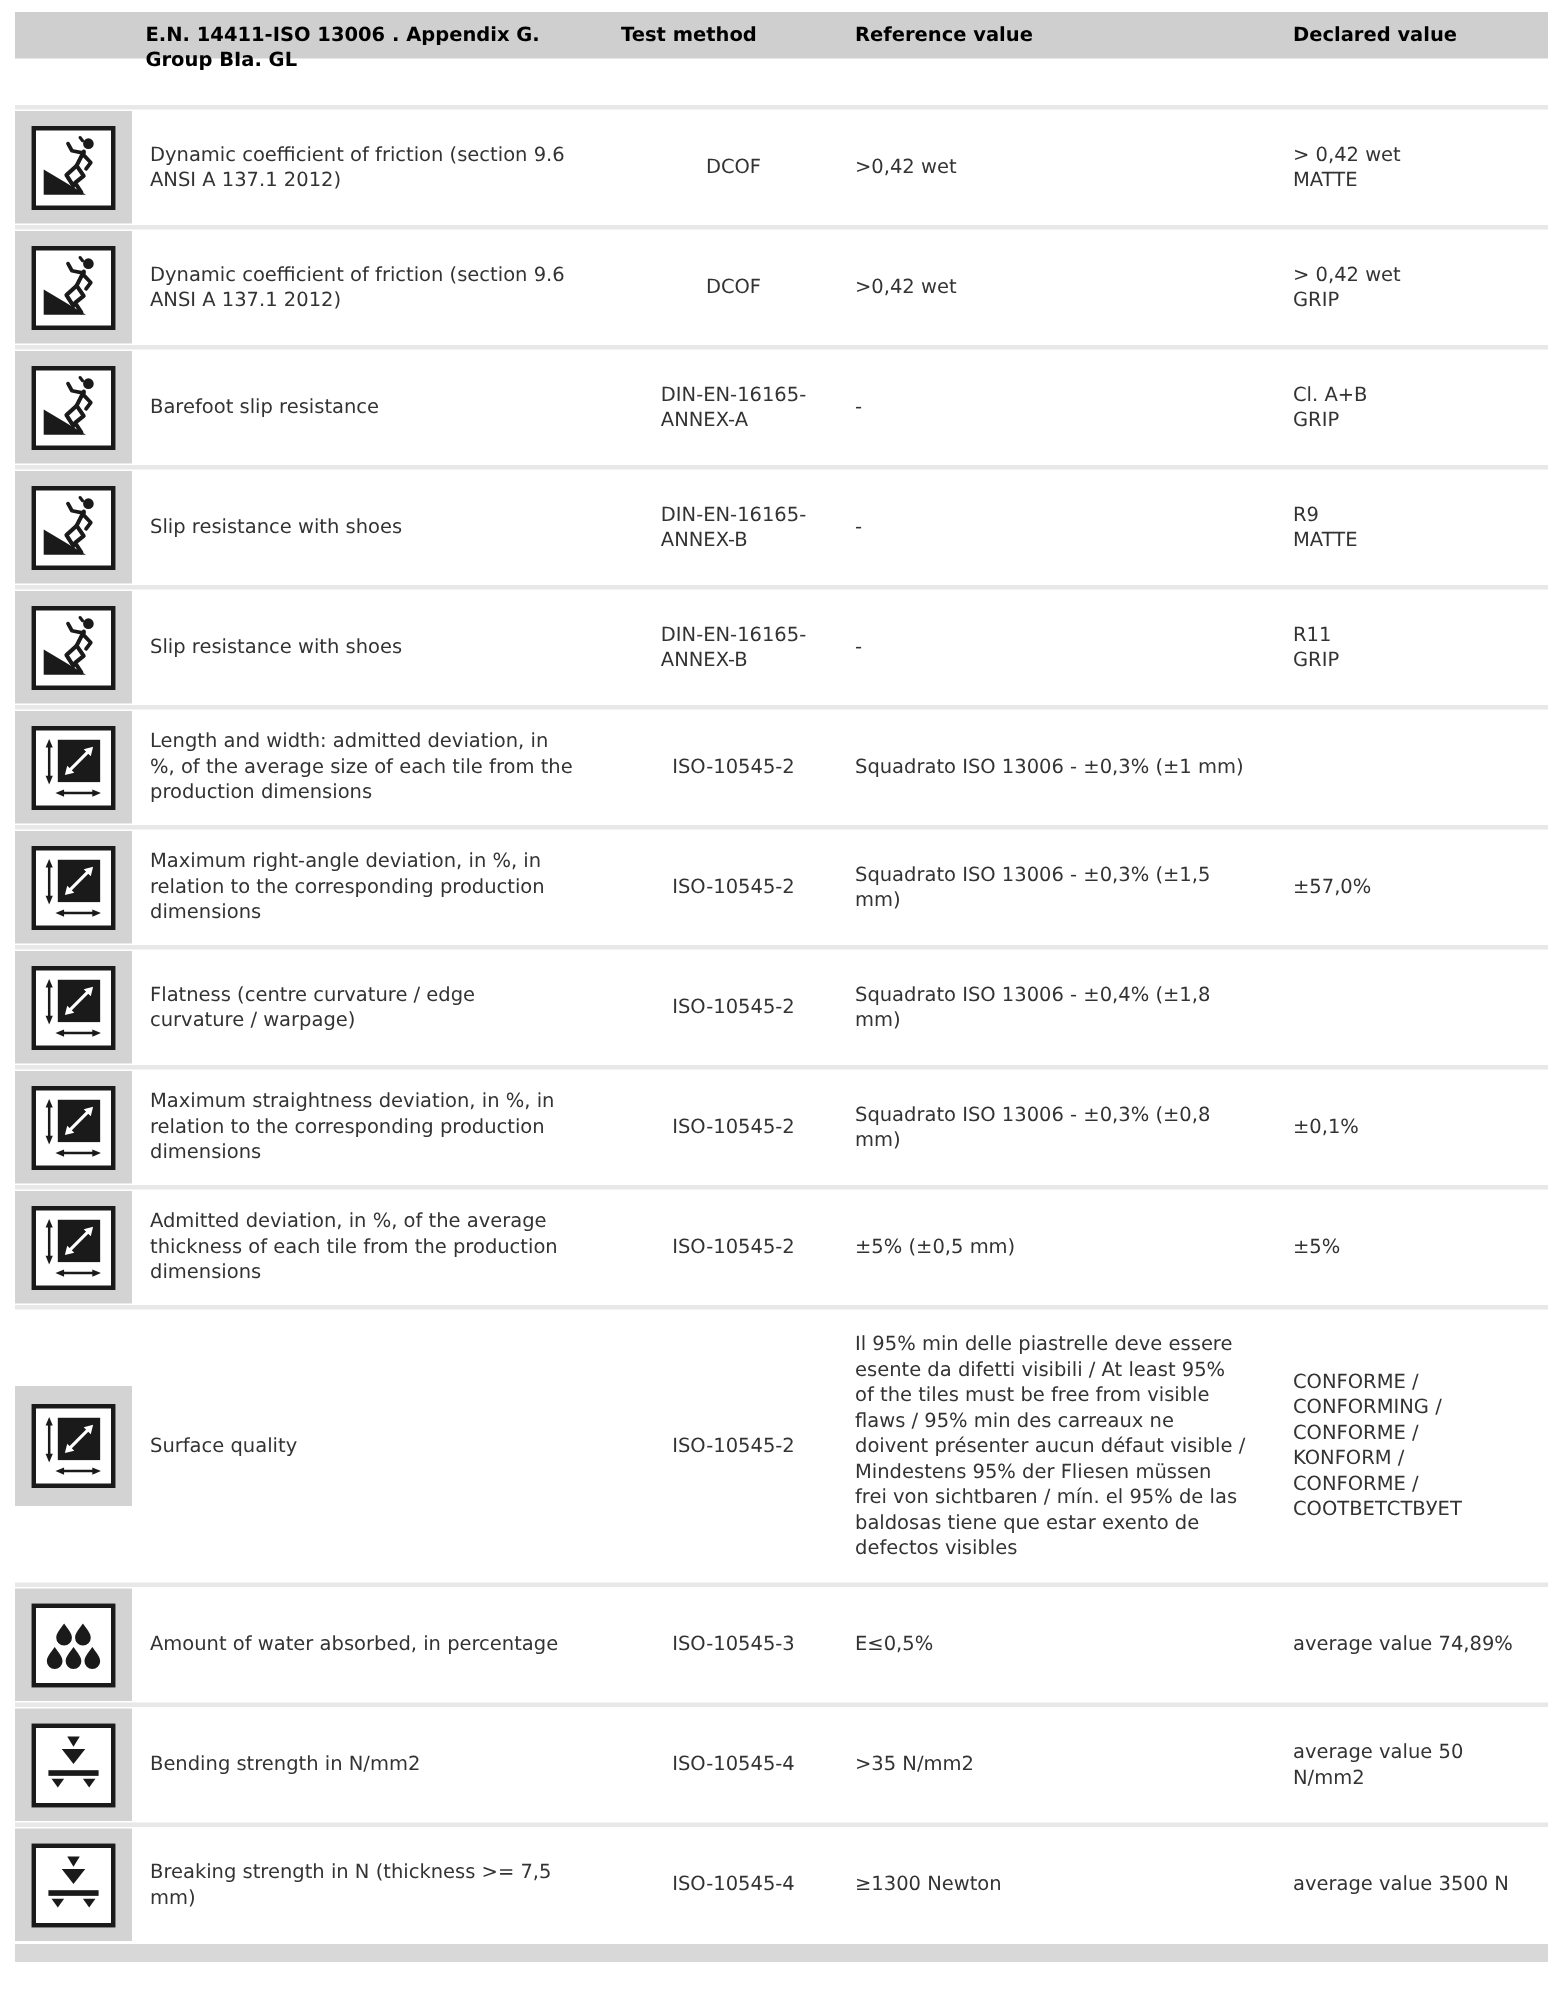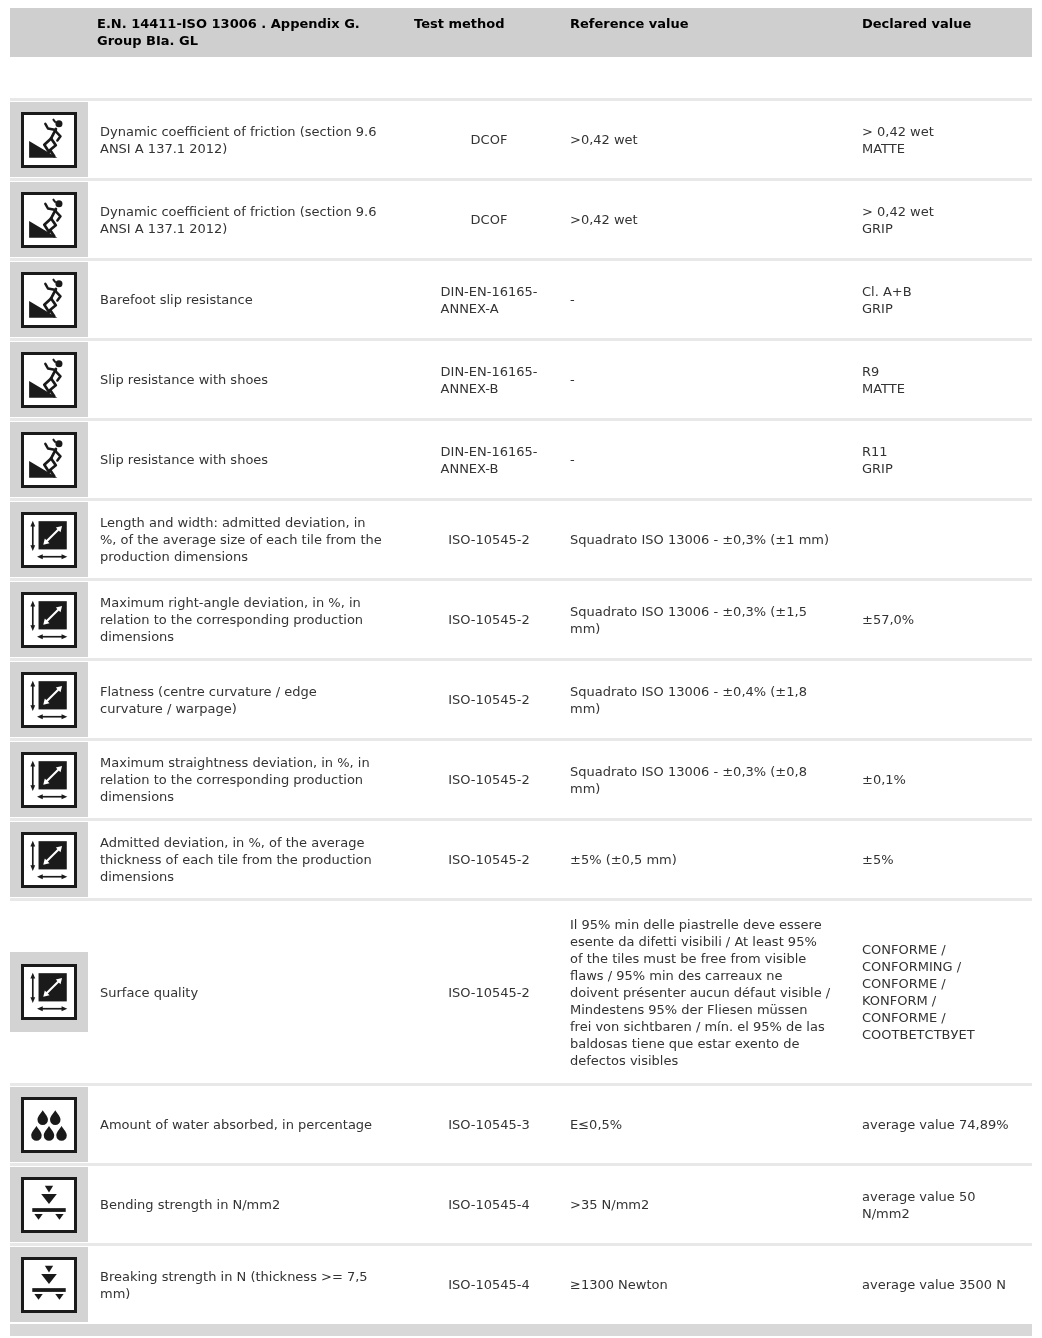--- a/index.html
+++ b/index.html
@@ -13,29 +13,29 @@
   *{box-sizing:border-box;margin:0;padding:0;}
   html,body{background:#ffffff;}
   body{
     width:1042px;height:1338px;overflow:hidden;
     font-family:"DejaVu Sans","Liberation Sans",sans-serif;
     color:var(--text);
   }
   .page{padding:8px 10px 0 10px;width:1042px;}
   
   .thead{
-    width:1022px;height:49px;background:var(--header-bg);
+    width:1022px;height:31px;background:var(--header-bg);
     display:grid;grid-template-columns:404px 156px 292px 170px;
     align-items:start;padding-top:7px;
     font-size:13px;font-weight:bold;color:#000;line-height:17px;
   }
   .thead .hc{white-space:pre-line;}
   .thead .hc.first{padding-left:87px;}
   
-  .tbody{margin-top:41px;width:1022px;}
+  .tbody{margin-top:31px;width:1022px;}
   .sep{height:3px;background:var(--separator);margin:1px 0;}
   .row{
     display:grid;grid-template-columns:78px 326px 156px 292px 170px;
     min-height:75px;
   }
   .row.tall{min-height:180px;}
   .cell{display:flex;align-items:center;font-size:13px;line-height:17px;}
   .txt{white-space:pre-line;}
   .c-desc{padding:6px 4px 6px 12px;}
   .c-test{padding:6px 6px 6px 0;justify-content:center;}

